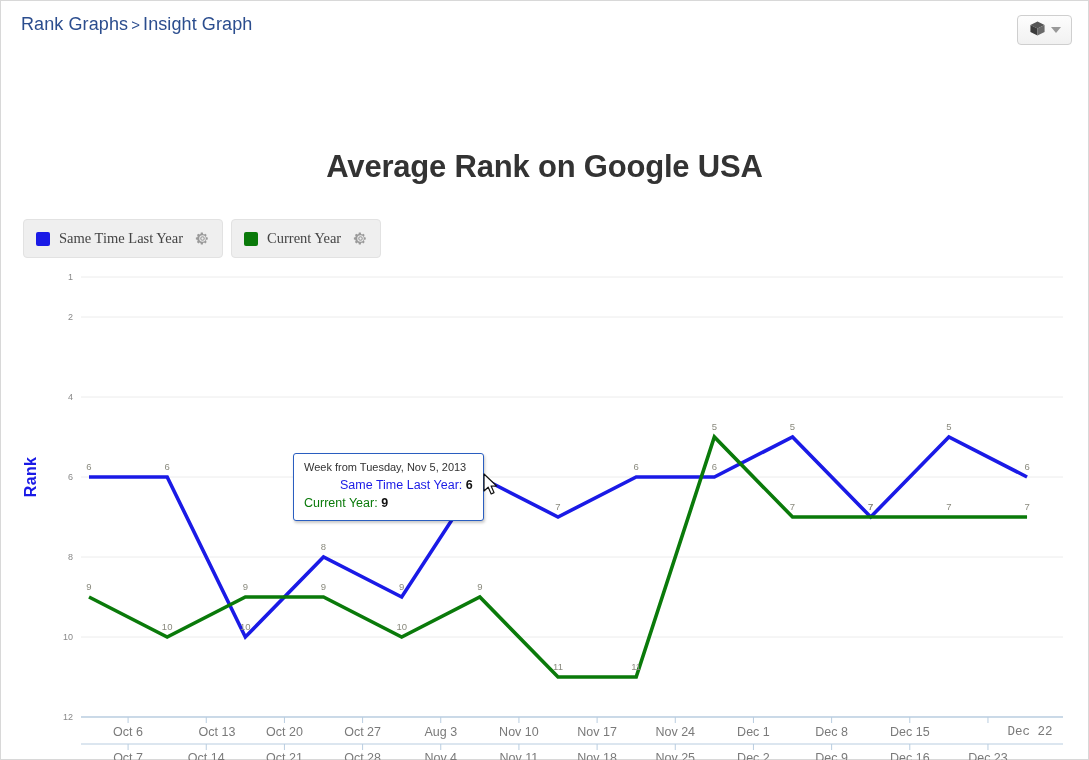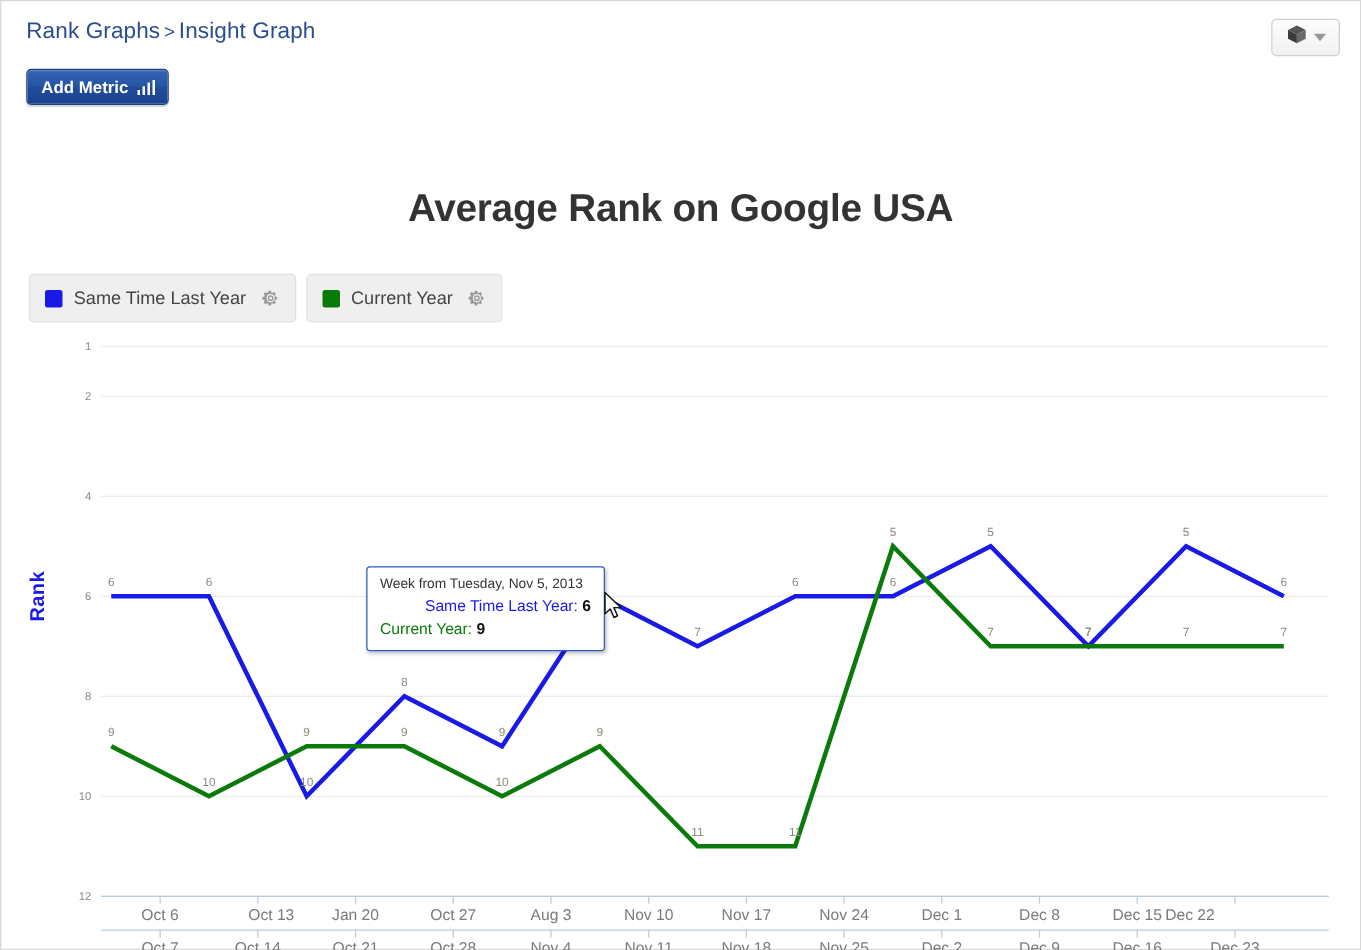--- a/index.html
+++ b/index.html
@@ -56,21 +56,21 @@
 
   
   .legend { position:absolute; left:22px; top:218px; display:flex; gap:8px; }
   .legend-item {
     display:flex; align-items:center; gap:9px;
     height:39px; padding:0 12px;
     background:#efefef; border:1px solid #e2e2e2; border-radius:4px;
     cursor:pointer;
   }
   .legend-swatch { width:14px; height:14px; border-radius:2px; }
-  .legend-label { font-size:14.5px; color:#444; white-space:nowrap; }
+  .legend-label { font-size:14.5px; color:#444; white-space:nowrap;font-family:Liberation Serif, serif; }
   .gear {
     width:15px; height:15px; position:relative; margin-left:3px; flex:none;
   }
   .gear svg { display:block; }
 
   
   #plot { position:absolute; left:0; top:0; width:1089px; height:760px; pointer-events:none; }
   .ylabel-text {
     position:absolute; left:30px; top:476px;
     transform:translate(-50%,-50%) rotate(-90deg);
@@ -109,29 +109,20 @@
 </style>
 </head>
 <body>
 
 <div id="page">
 
   <div class="breadcrumb">
     <span>Rank Graphs</span><span class="sep">&gt;</span><span>Insight Graph</span>
   </div>
 
-  <div class="add-metric-btn">
-    <span>Add Metric</span>
-    <span class="bar-icon">
-        <i></i>
-        <i></i>
-        <i></i>
-        <i></i>
-      </span>
-  </div>
 
   <div class="cube-btn">
     <span>
       <svg width="17" height="17" viewBox="0 0 24 24">
         <path d="M12 2 L22 7 L12 12 L2 7 Z" fill="#555"></path>
         <path d="M2 7 L12 12 L12 22 L2 17 Z" fill="#3b3b3b"></path>
         <path d="M22 7 L12 12 L12 22 L22 17 Z" fill="#6a6a6a"></path>
       </svg>
     </span>
     <span class="caret-down"></span>
@@ -204,30 +195,30 @@
       <div class="ytick" style="top: 276px; left: 32px;">1</div>
       <div class="ytick" style="top: 316px; left: 32px;">2</div>
       <div class="ytick" style="top: 396px; left: 32px;">4</div>
       <div class="ytick" style="top: 476px; left: 32px;">6</div>
       <div class="ytick" style="top: 556px; left: 32px;">8</div>
       <div class="ytick" style="top: 636px; left: 32px;">10</div>
       <div class="ytick" style="top: 716px; left: 32px;">12</div>
       <div class="xtick-row" style="top: 724px;">
         <div class="xtick" style="left: 127px;">Oct 6</div>
         <div class="xtick" style="left: 216px;">Oct 13</div>
-        <div class="xtick" style="left: 283.425px;">Jan 20</div>
+        <div class="xtick" style="left: 283.425px;">Oct 20</div>
         <div class="xtick" style="left: 361.595px;">Oct 27</div>
         <div class="xtick" style="left: 439.765px;">Aug 3</div>
         <div class="xtick" style="left: 517.935px; text-align: center;">Nov 10</div>
         <div class="xtick" style="left: 596.105px;">Nov 17</div>
         <div class="xtick" style="left: 674.275px;">Nov 24</div>
         <div class="xtick" style="left: 752.445px;">Dec 1</div>
         <div class="xtick" style="left: 830.615px;">Dec 8</div>
         <div class="xtick" style="left: 908.785px;">Dec 15</div>
-        <div class="xtick" style="left: 951px;">Dec 22</div>
+        <div class="xtick" style="left: 1029px; font-family: Liberation Mono, monospace;">Dec 22</div>
       </div>
       <div class="xtick-row" style="top: 750px;">
         <div class="xtick" style="left: 127.085px;">Oct 7</div>
         <div class="xtick" style="left: 205.255px;">Oct 14</div>
         <div class="xtick" style="left: 283.425px;">Oct 21</div>
         <div class="xtick" style="left: 361.595px;">Oct 28</div>
         <div class="xtick" style="left: 439.765px;">Nov 4</div>
         <div class="xtick" style="left: 517.935px;">Nov 11</div>
         <div class="xtick" style="left: 596.105px;">Nov 18</div>
         <div class="xtick" style="left: 674.275px;">Nov 25</div>

